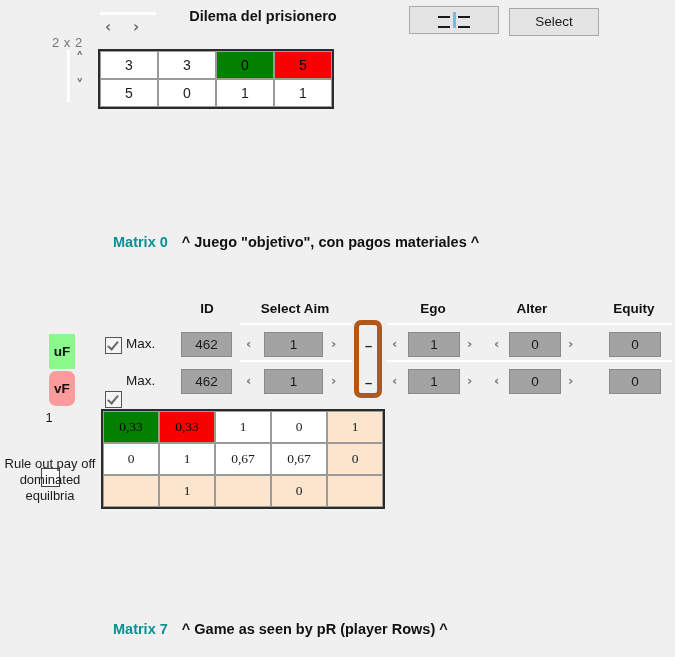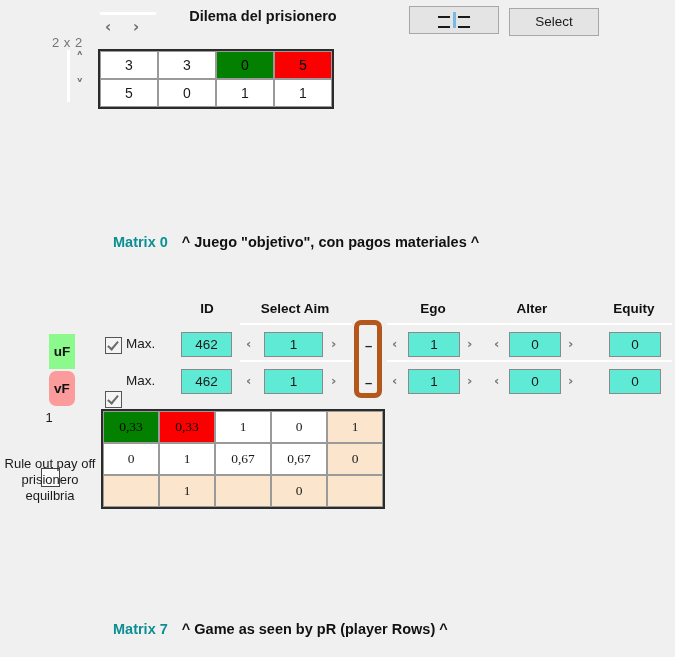--- a/index.html
+++ b/index.html
@@ -179,21 +179,21 @@
   }
   #cb-u { left: 105px; top: 337px; }
   #cb-v { left: 105px; top: 374px; }
 
   .maxlabel { font-size: 13.5px; color: #1a1a1a; }
   #max-u { left: 126px; top: 336px; }
   #max-v { left: 126px; top: 373px; }
 
   .field {
     border: 1px solid #8a8a8a;
-    background: #5eead4;
+    background: #a3a3a3;
     height: 23px;
     display: flex;
     align-items: center;
     justify-content: center;
     font-size: 13.5px;
     color: #1a1a1a;
     font-family: "Liberation Sans", sans-serif;
   }
   .smchev {
     font-size: 13px;
@@ -368,21 +368,21 @@
 <div class="abs smchev" id="gt-ego-v">›</div>
 <div class="abs smchev" id="lt-alt-v">‹</div>
 <div class="abs field" id="f-alt-v">0</div>
 <div class="abs smchev" id="gt-alt-v">›</div>
 <div class="abs field" id="f-eq-v">0</div>
 
 <div class="abs" id="highlight-box"></div>
 
 <div class="abs" id="ruleout-count">1</div>
 <div class="abs cbox" id="cb-ruleout"></div>
-<div class="abs" id="ruleout-text">Rule out pay off prisionero equilbria</div>
+<div class="abs" id="ruleout-text">Rule out pay off dominated equilbria</div>
 
 <div class="abs" id="payoff-grid">
     <div class="cell green">0,33</div>
     <div class="cell red">0,33</div>
     <div class="cell">1</div>
     <div class="cell">0</div>
     <div class="cell beige">1</div>
     <div class="cell">0</div>
     <div class="cell">1</div>
     <div class="cell">0,67</div>

